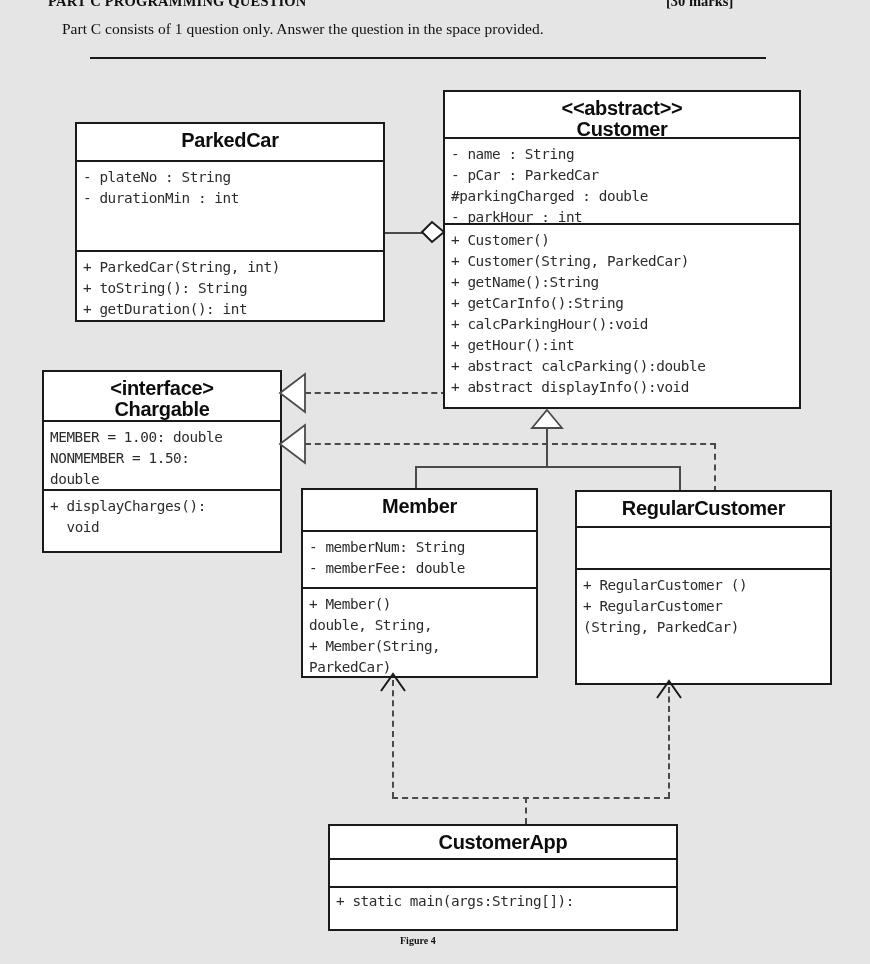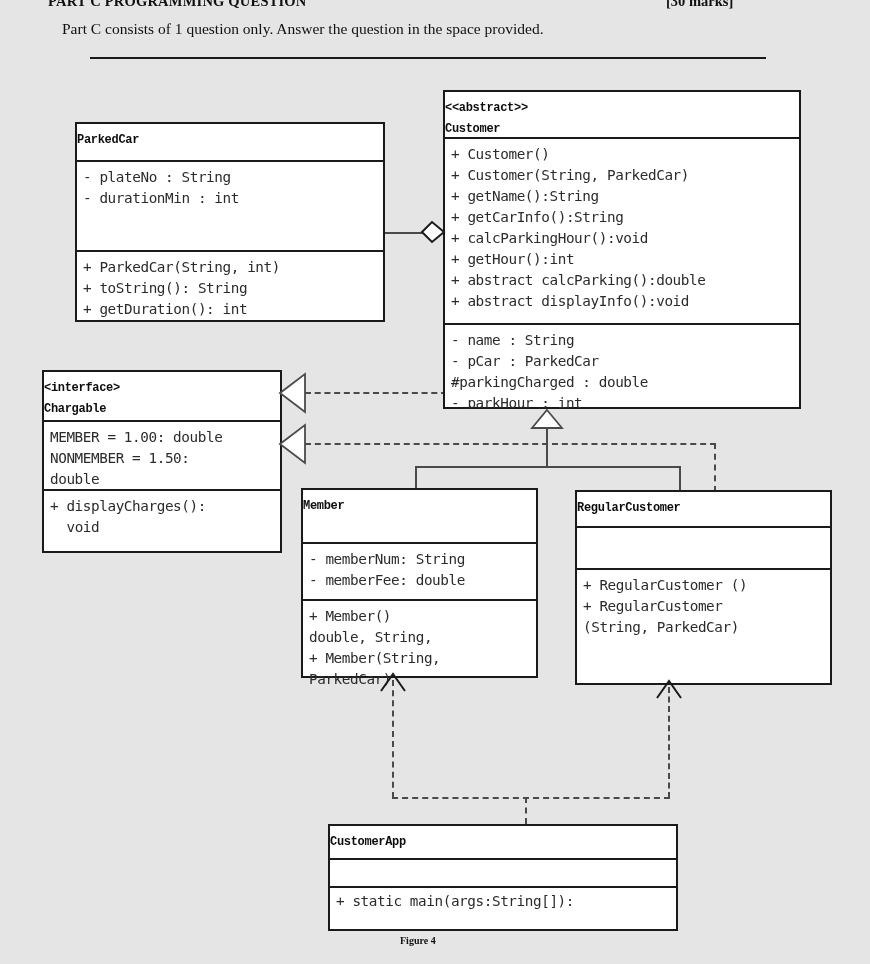--- a/index.html
+++ b/index.html
@@ -66,24 +66,24 @@
   }
   .uml-sec {
     position: relative;
     box-sizing: border-box;
     overflow: hidden;
   }
   .uml-sec + .uml-sec {
     border-top: 2px solid #1a1a1a;
   }
   .uml-name {
-    text-align: left;
-    font-family: Liberation Mono, monospace;
-    font-weight: bold;
-    font-size: 12px;
+    text-align: center;
+    font-family: Liberation Sans, sans-serif;
+    font-weight: bold;
+    font-size: 20px;
     color: #0d0d0d;
     line-height: 21px;
     padding-top: 6px;
     letter-spacing: -0.3px;
   }
   .uml-name .stereo { display: block; }
   .uml-list {
     font-family: "DejaVu Sans Mono", monospace;
     font-size: 14.3px;
     color: #2b2b2b;
@@ -208,57 +208,57 @@
       <div class="row">+ ParkedCar(String, int)</div>
       <div class="row">+ toString(): String</div>
       <div class="row">+ getDuration(): int</div>
     </div>
   </div>
 
   <div class="uml-box" id="box-customer" style="left:443px; top:90px; width:358px; height:319px;">
     <div class="uml-sec uml-name" style="height:45px;">
       <span class="stereo">&lt;&lt;abstract&gt;&gt;</span>
       <span class="stereo">Customer</span>
+    </div>
+    <div class="uml-sec uml-list" style="height:86px;">
+      <div class="row">- name : String</div>
+      <div class="row">- pCar : ParkedCar</div>
+      <div class="row">#parkingCharged : double</div>
+      <div class="row">- parkHour : int</div>
     </div>
     <div class="uml-sec uml-list" style="height:186px;">
       <div class="row">+ Customer()</div>
       <div class="row">+ Customer(String, ParkedCar)</div>
       <div class="row">+ getName():String</div>
       <div class="row">+ getCarInfo():String</div>
       <div class="row">+ calcParkingHour():void</div>
       <div class="row">+ getHour():int</div>
       <div class="row">+ abstract calcParking():double</div>
       <div class="row">+ abstract displayInfo():void</div>
     </div>
-    <div class="uml-sec uml-list" style="height:86px;">
-      <div class="row">- name : String</div>
-      <div class="row">- pCar : ParkedCar</div>
-      <div class="row">#parkingCharged : double</div>
-      <div class="row">- parkHour : int</div>
-    </div>
   </div>
 
   <div class="uml-box" id="box-chargable" style="left:42px; top:370px; width:240px; height:183px;">
     <div class="uml-sec uml-name" style="height:48px;">
       <span class="stereo">&lt;interface&gt;</span>
       <span class="stereo">Chargable</span>
     </div>
     <div class="uml-sec uml-list" style="height:69px;">
       <div class="row">MEMBER = 1.00: double</div>
       <div class="row">NONMEMBER = 1.50:</div>
       <div class="row">double</div>
     </div>
     <div class="uml-sec uml-list" style="height:62px;">
       <div class="row">+ displayCharges():</div>
       <div class="row">  void</div>
     </div>
   </div>
 
   <div class="uml-box" id="box-member" style="left:301px; top:488px; width:237px; height:190px;">
-    <div class="uml-sec uml-name" style="height:52px;">Member</div>
+    <div class="uml-sec uml-name" style="height:40px;">Member</div>
     <div class="uml-sec uml-list" style="height:57px;">
       <div class="row">- memberNum: String</div>
       <div class="row">- memberFee: double</div>
     </div>
     <div class="uml-sec uml-list" style="height:93px;">
       <div class="row">+ Member()</div>
       <div class="row">double, String,</div>
       <div class="row">+ Member(String,</div>
       <div class="row">ParkedCar)</div>
     </div>

